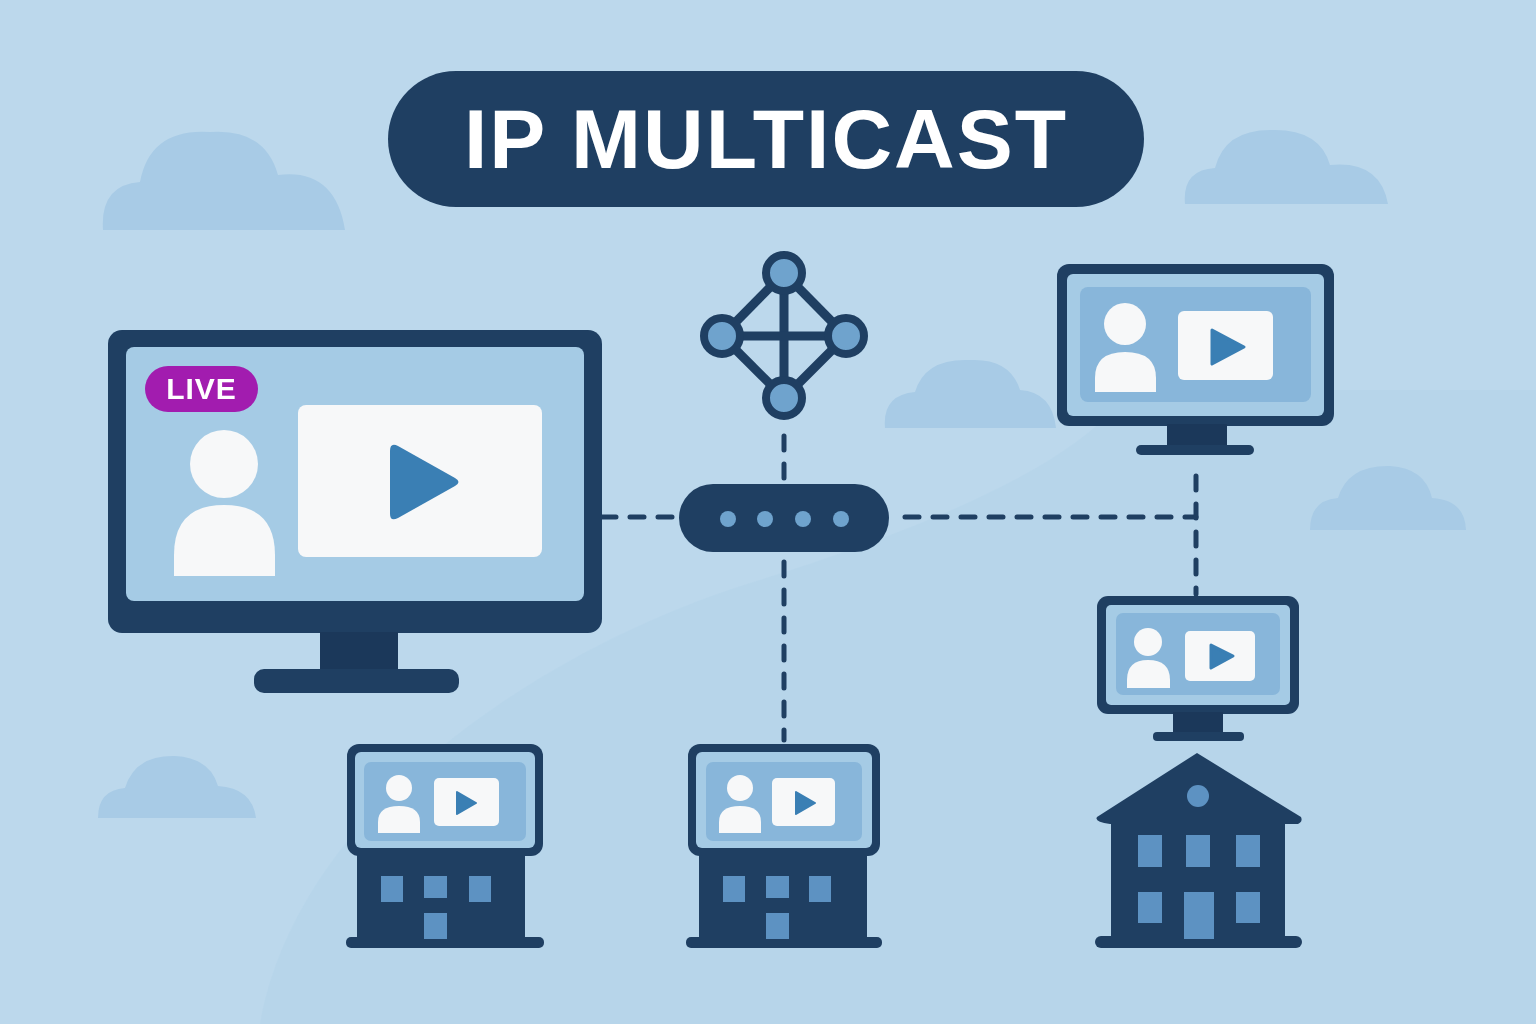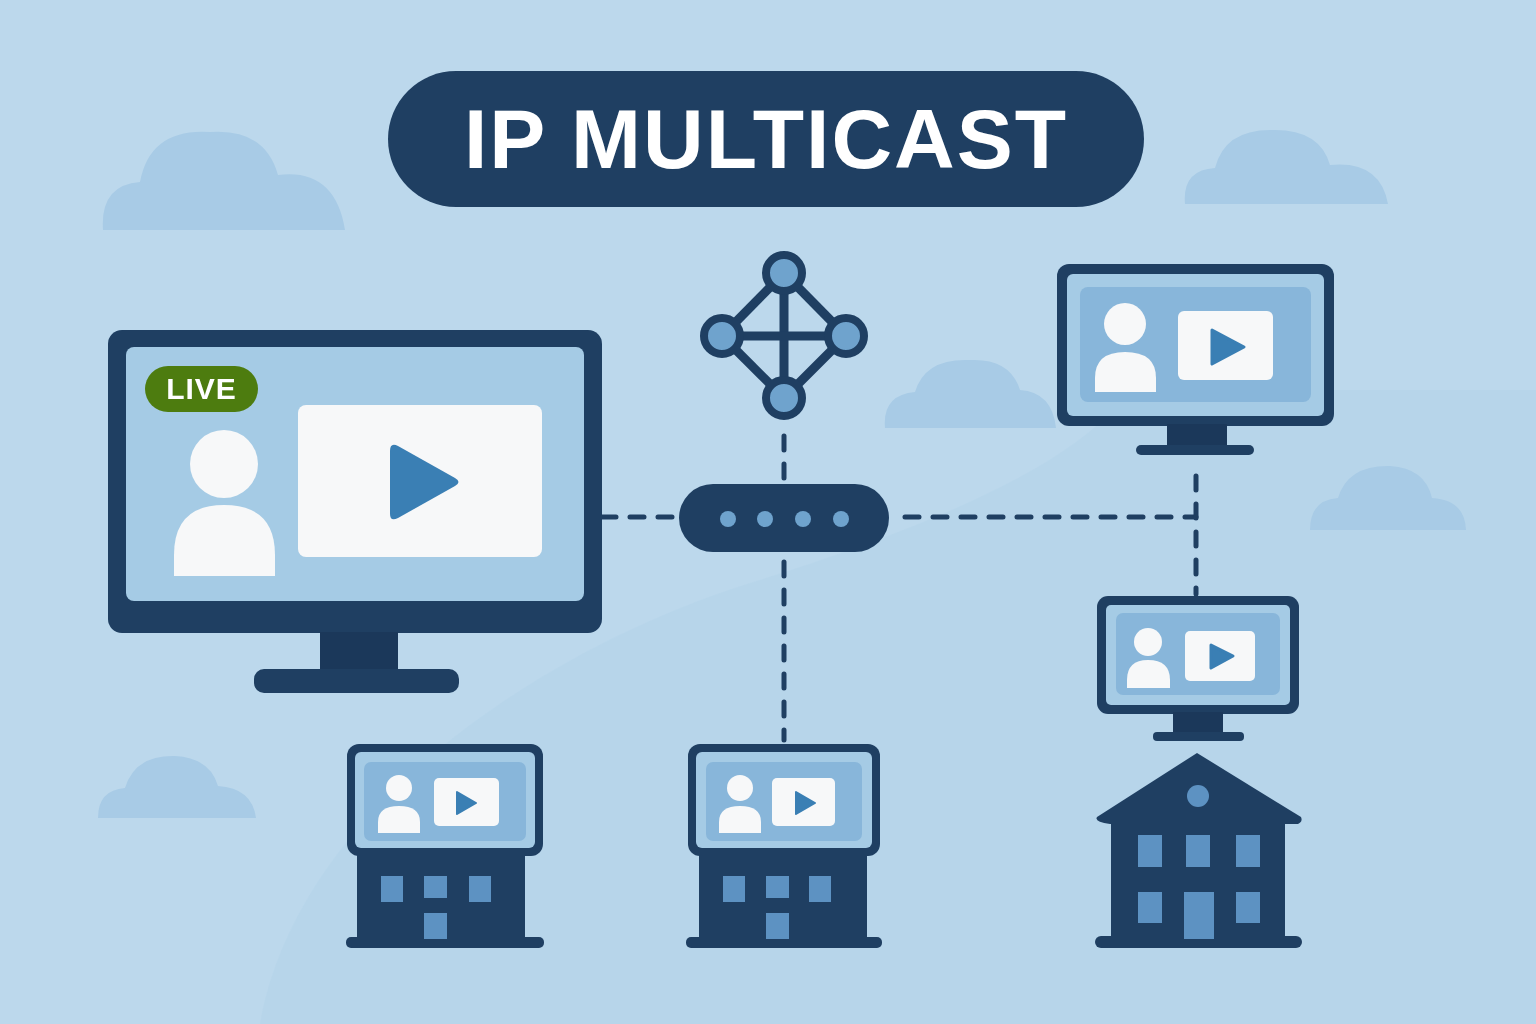--- a/index.html
+++ b/index.html
@@ -4,21 +4,21 @@
 <style>
   html, body { margin:0; padding:0; }
   body { width:1536px; height:1024px; position:relative; overflow:hidden;
          background:#bcd8ec; font-family:"Liberation Sans", sans-serif; }
   .abs { position:absolute; }
   svg { position:absolute; left:0; top:0; }
   .title-pill { left:388px; top:71px; width:756px; height:136px; background:#1f3f62;
                 border-radius:68px; display:flex; align-items:center; justify-content:center;text-align:center; }
   .title-text { color:#ffffff; font-weight:bold; font-size:84px; letter-spacing:2px; }
   .live-badge { left:145px; top:366px; width:113px; height:46px; border-radius:23px;
-                background:#4d7c0f; display:flex; align-items:center; justify-content:center; }
+                background:#a21caf; display:flex; align-items:center; justify-content:center; }
   .live-text { color:#fff; font-weight:bold; font-size:30px; letter-spacing:1px; }
 </style>
 </head>
 <body>
 
 <svg width="1536" height="1024">
   <path d="M260 1024 C 300 800, 560 640, 760 580 C 950 520, 1080 460, 1130 390 L 1536 390 L 1536 1024 Z" fill="#b4d3ea" opacity="0.6"></path>
   <g fill="#a8cbe6">
     <path d="M103 230 Q100 185 140 182 Q150 128 210 132 Q265 128 278 175 Q335 168 345 230 Z"></path>
     <path d="M1185 204 Q1182 170 1215 168 Q1225 128 1275 130 Q1320 130 1330 165 Q1380 160 1388 204 Z"></path>

